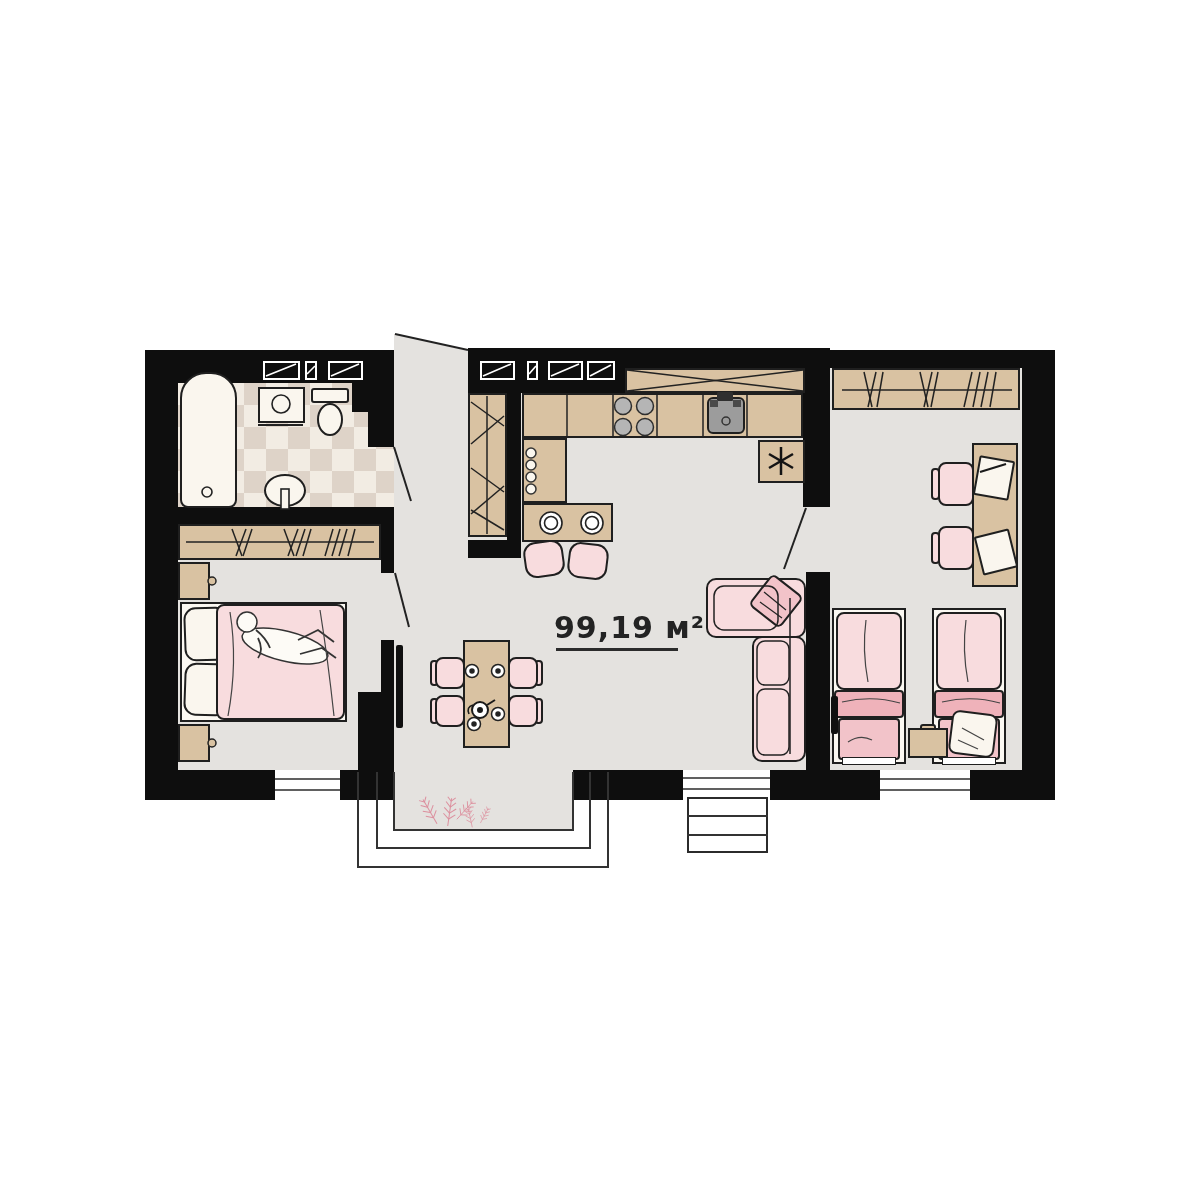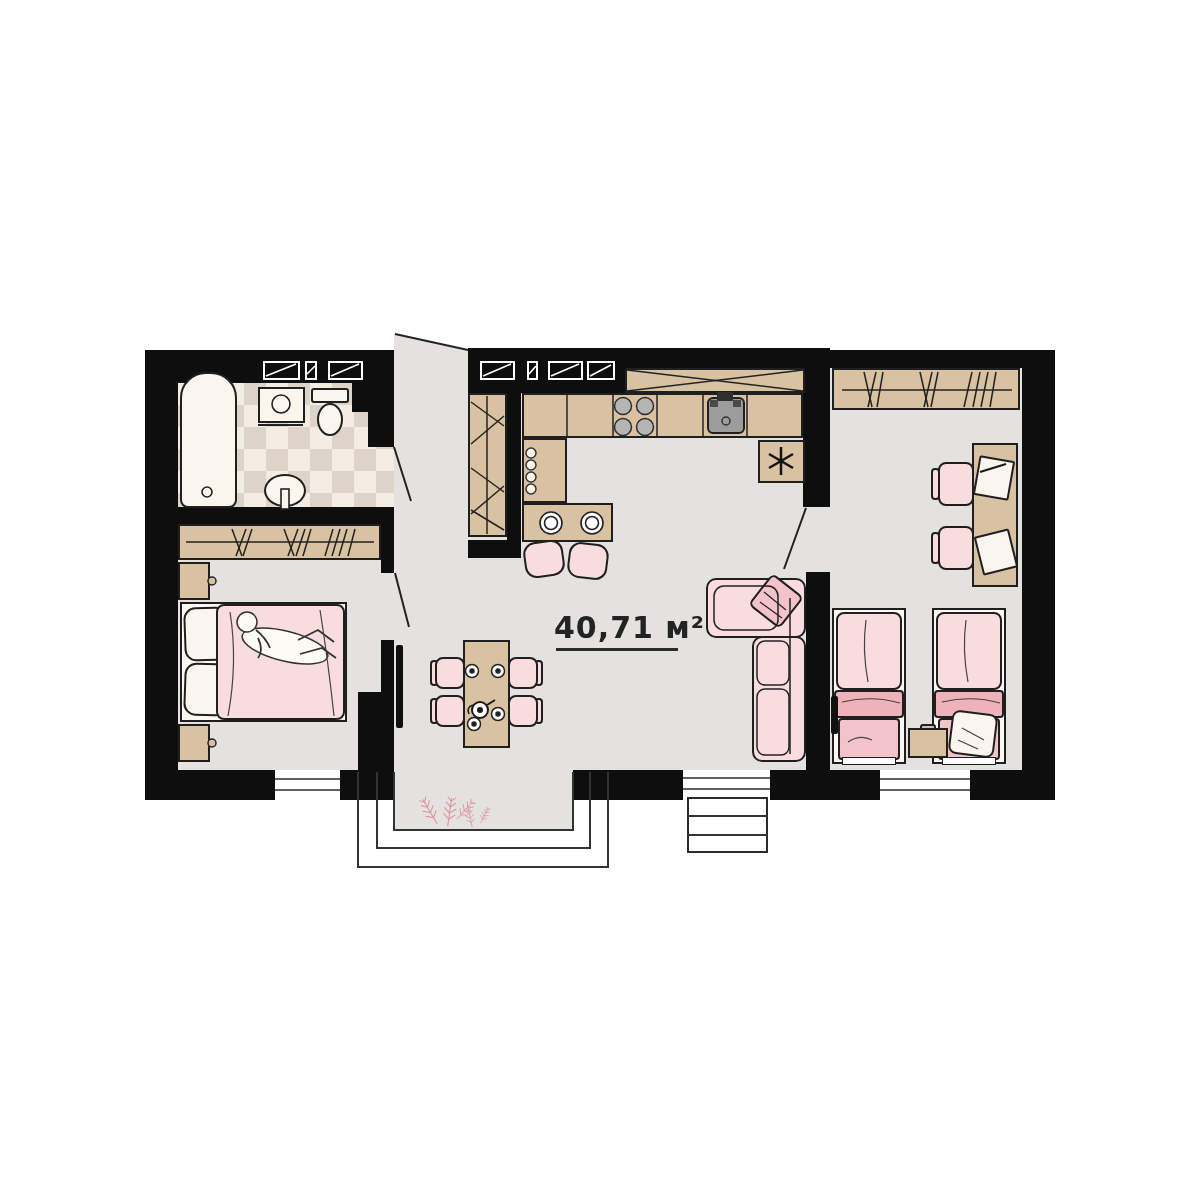--- a/index.html
+++ b/index.html
@@ -336,16 +336,16 @@
 
     <g stroke="#dc8f9e">
       <use href="#frond" transform="translate(436,822) rotate(-30)"></use>
       <use href="#frond" transform="translate(448,824) rotate(8)"></use>
       <use href="#frond" transform="translate(458,818) rotate(42) scale(0.85)"></use>
       <use href="#frond" transform="translate(472,826) rotate(-12) scale(0.7)"></use>
       <use href="#frond" transform="translate(481,822) rotate(28) scale(0.6)"></use>
     </g>
   </svg>
 
-  <div class="area-label">40,71 м²</div>
+  <div class="area-label">99,19 м²</div>
   <div class="area-underline"></div>
 
 </div>
 
 </body></html>

